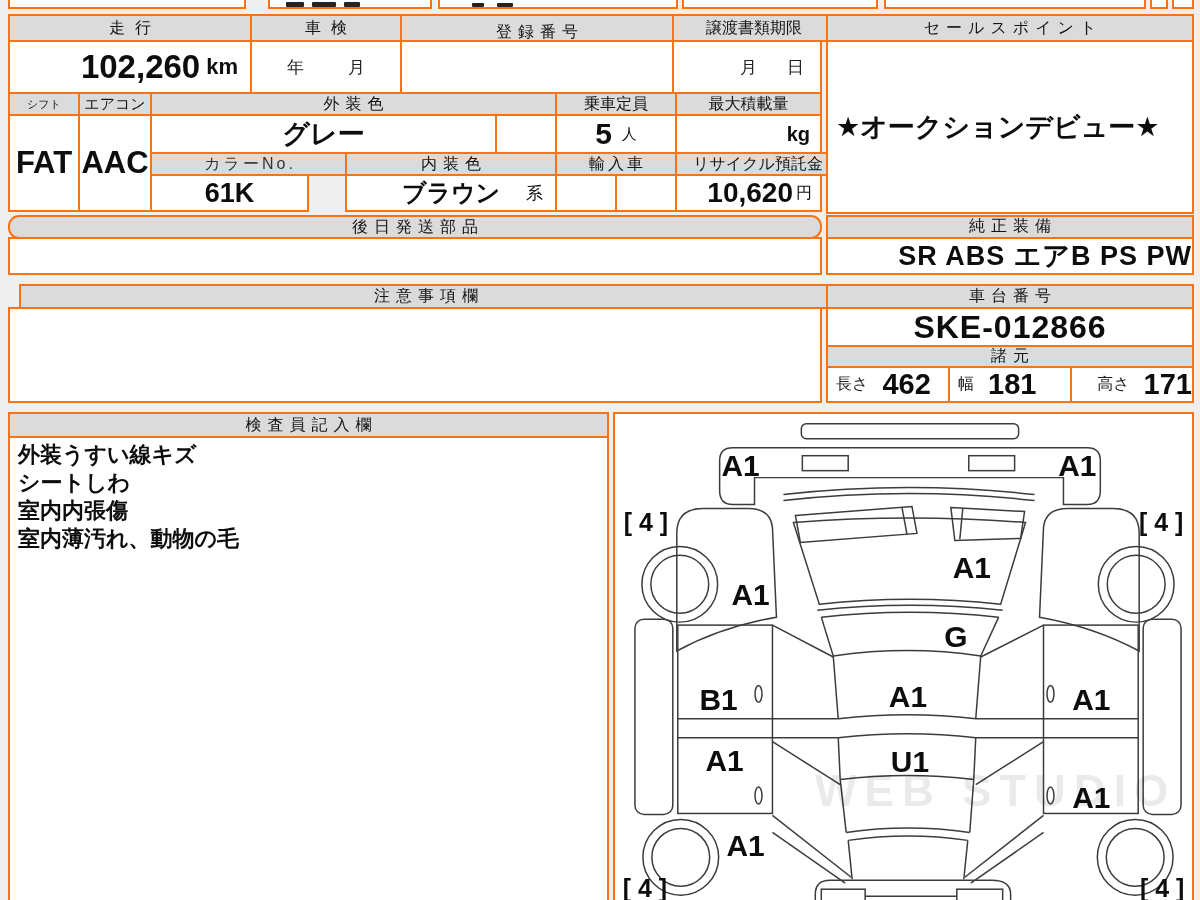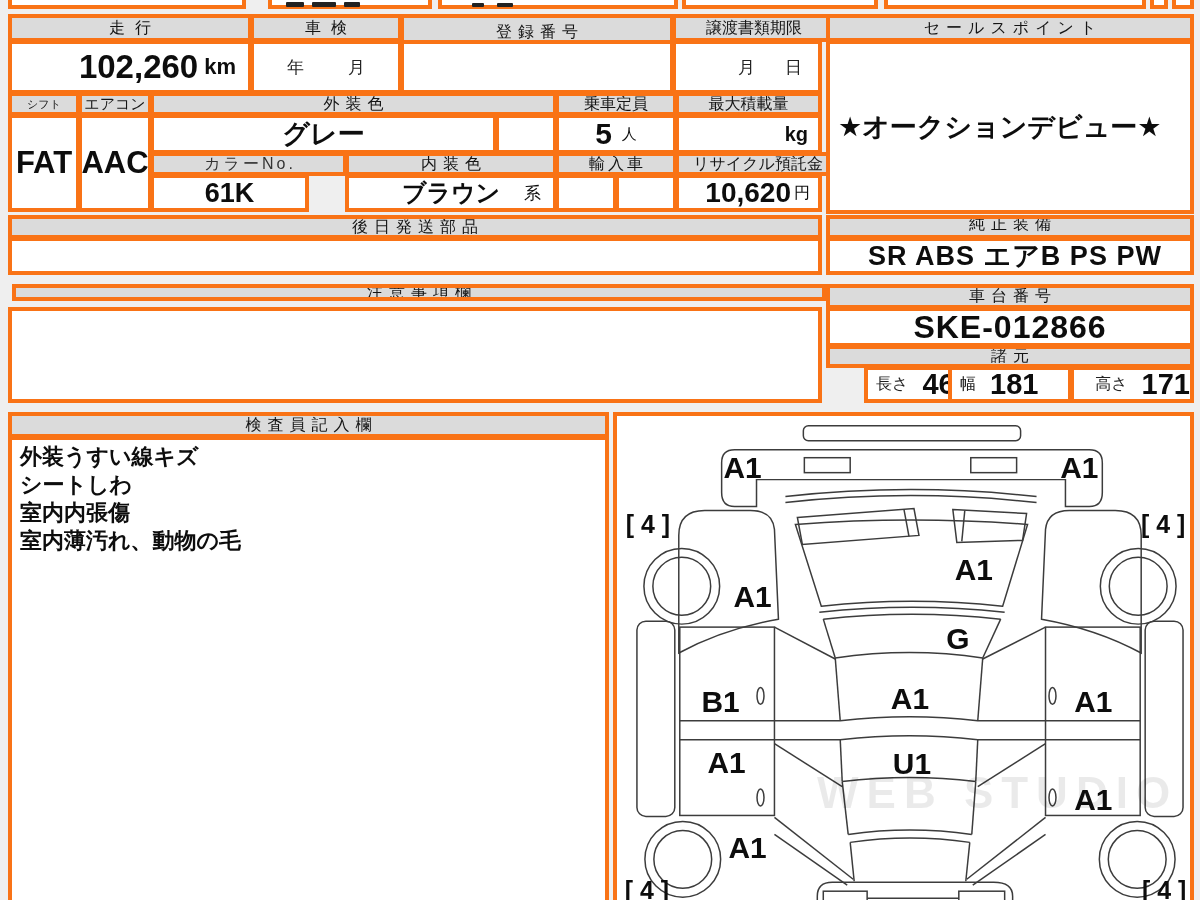--- a/index.html
+++ b/index.html
@@ -1,19 +1,19 @@
 <!DOCTYPE html>
 <html><head>
 <meta charset="utf-8">
 <style>
   html,body{margin:0;padding:0;}
   body{width:1200px;height:900px;overflow:hidden;background:#efefef;
        font-family:"Liberation Sans","DejaVu Sans",sans-serif;}
   #sheet{position:relative;width:1200px;height:900px;background:#efefef;}
-  .cell{position:absolute;box-sizing:border-box;border:4px solid #f97316;background:#fff;
+  .cell{position:absolute;box-sizing:border-box;border:2px solid #f97316;background:#fff;
         display:flex;align-items:center;justify-content:center;color:#0d0d0d;overflow:hidden;}
   .hdr{background:#dbdbdb;font-size:16px;color:#141414;}
   .ls3{letter-spacing:10px;text-indent:10px;}
   .ls2{letter-spacing:6px;text-indent:6px;}
   .ls1{letter-spacing:3px;text-indent:3px;}
   .val{font-weight:bold;}
   .unit{font-weight:bold;}
   .placeholder-pair{display:flex;align-items:center;font-size:17px;color:#222;}
   .remnant{position:absolute;background:#222;border-radius:1px;}
   .num-big{font-size:33px;font-weight:bold;}
@@ -134,57 +134,57 @@
     <span class="val" style="font-size:24px;">ブラウン</span>
     <span style="position:absolute;right:12px;font-size:17px;">系</span>
   </div>
   <div class="cell" style="left:555px;top:174px;width:62px;height:38px;"></div>
   <div class="cell" style="left:615px;top:174px;width:62px;height:38px;"></div>
   <div class="cell" style="left:675px;top:174px;width:147px;height:38px;justify-content:flex-end;padding-right:8px;">
     <span class="val" style="font-size:28px;">10,620</span>
     <span style="font-size:16px;margin-left:3px;">円</span>
   </div>
 
-  <div class="cell hdr ls2" style="left:8px;top:215px;width:814px;height:24px;">
+  <div class="cell hdr ls2" style="left:8px;top:215px;width:814px;height:24px;border-radius:11px;">
       <span>後日発送部品</span>
     </div>
   <div class="cell" style="left:8px;top:237px;width:814px;height:38px;">
       <span></span>
     </div>
 
   <div class="cell hdr ls2" style="left:826px;top:14px;width:368px;height:28px;">
       <span>セールスポイント</span>
     </div>
   <div class="cell" style="left:826px;top:40px;width:368px;height:174px;align-items:center;justify-content:flex-start;padding:6px 8px;">
     <span class="val" style="font-size:27px;">★オークションデビュー★</span>
   </div>
   <div class="cell hdr ls2" style="left:826px;top:215px;width:368px;height:24px;align-items:flex-end;">
       <span>純正装備</span>
     </div>
-  <div class="cell" style="left:826px;top:237px;width:368px;height:38px;justify-content:center;padding-left:10px;">
+  <div class="cell" style="left:826px;top:237px;width:368px;height:38px;justify-content:flex-end;padding-left:10px;">
     <span class="val" style="font-size:27px;letter-spacing:1px;">SR ABS エアB PS PW</span>
   </div>
 
-  <div class="cell hdr ls2" style="left:12px;top:284px;width:814px;height:17px;">
+  <div class="cell hdr ls2" style="left:19px;top:284px;width:814px;height:25px;align-items:flex-end;">
       <span>注意事項欄</span>
     </div>
   <div class="cell" style="left:8px;top:307px;width:814px;height:96px;">
       <span></span>
     </div>
 
   <div class="cell hdr ls2" style="left:826px;top:284px;width:368px;height:25px;">
       <span>車台番号</span>
     </div>
   <div class="cell" style="left:826px;top:307px;width:368px;height:40px;">
     <span class="val" style="font-size:32px;letter-spacing:1px;">SKE-012866</span>
   </div>
   <div class="cell hdr ls2" style="left:826px;top:345px;width:368px;height:23px;">
       <span>諸元</span>
     </div>
-  <div class="cell" style="left:826px;top:366px;width:124px;height:37px;justify-content:flex-start;padding-left:8px;margin-left:38px;">
+  <div class="cell" style="left:826px;top:366px;width:124px;height:37px;justify-content:flex-start;padding-left:8px;">
     <span class="dim-label">長さ</span>
     <span class="dim-num">462</span>
   </div>
   <div class="cell" style="left:948px;top:366px;width:124px;height:37px;justify-content:flex-start;padding-left:8px;">
     <span class="dim-label">幅</span>
     <span class="dim-num">181</span>
   </div>
   <div class="cell" style="left:1070px;top:366px;width:124px;height:37px;justify-content:flex-end;padding-left:8px;">
     <span class="dim-label">高さ</span>
     <span class="dim-num">171</span>

